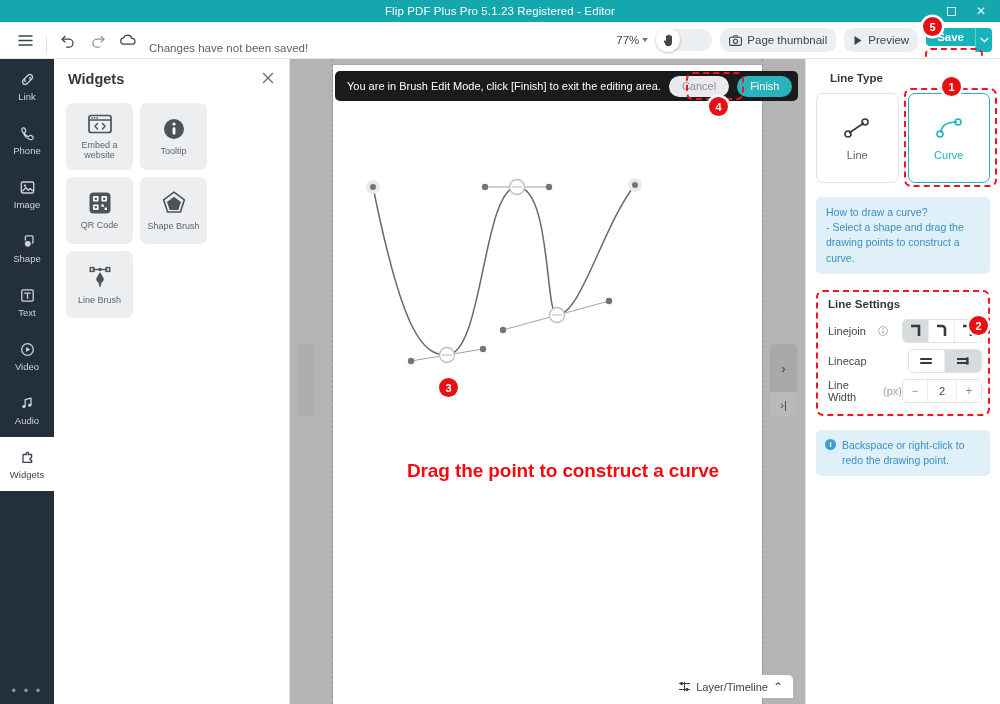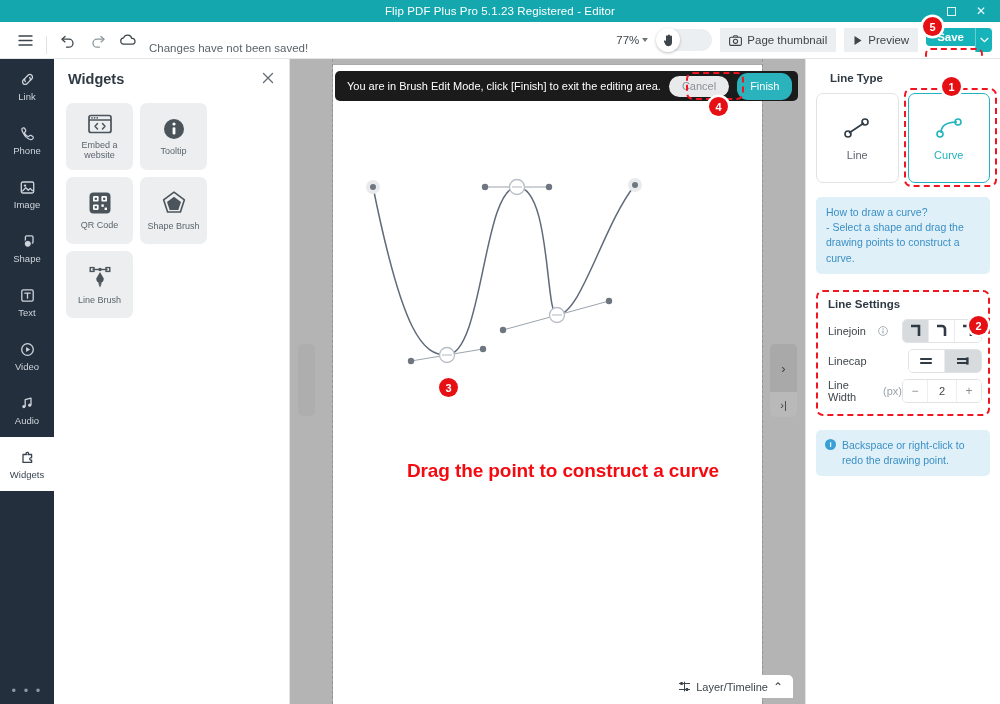--- a/index.html
+++ b/index.html
@@ -44,21 +44,21 @@
   .hand-toggle {
     width: 56px; height: 22px; border-radius: 11px; background: #eceff1; position: relative; cursor: pointer;
   }
   .hand-knob {
     position: absolute; left: 0px; top: -1px; width: 24px; height: 24px; border-radius: 50%;
     background: #ffffff; box-shadow: 0 1px 3px rgba(0,0,0,.25);
     display: flex; align-items: center; justify-content: center;
   }
 
   .pill-btn {
-    height: 24px; border-radius: 1px; background: #eceff1; color: #3d454a;
+    height: 24px; border-radius: 9px; background: #eceff1; color: #3d454a;
     display: flex; align-items: center; gap: 5px; padding: 0 9px;
     font-size: 11.5px; cursor: pointer; white-space: nowrap;
   }
 
   .save-wrap { position: relative; display: flex; }
   .save-btn {
     height: 18px; background: #17b3bb; color: #ffffff; font-size: 11.5px;
     display: flex; align-items: center; padding: 0 11px;
     border-radius: 4px 0 0 4px; cursor: pointer; font-weight: 600;
   }
@@ -130,21 +130,21 @@
     position: absolute; left: 45px; top: 12px; height: 30px;
     background: #1b1b1b; border-radius: 5px; display: flex; align-items: center;
     padding: 0 6px 0 12px; gap: 8px;
   }
   .edit-banner .msg { color: #ffffff; font-size: 11px; white-space: nowrap; }
   .btn-cancel {
     height: 21px; border-radius: 11px; background: #e8eaec; color: #8a9197;
     font-size: 11px; display: flex; align-items: center; padding: 0 13px; cursor: pointer;
   }
   .btn-finish {
-    height: 27px; border-radius: 11px; background: #2bb3bd; color: #ffffff;
+    height: 21px; border-radius: 11px; background: #2bb3bd; color: #ffffff;
     font-size: 11px; display: flex; align-items: center; padding: 0 13px; cursor: pointer;
   }
 
   .badge {
     position: absolute; width: 19px; height: 19px; border-radius: 50%;
     background: #e60f14; color: #ffffff; font-size: 11px; font-weight: 700;
     display: flex; align-items: center; justify-content: center;
     box-shadow: 0 0 0 2.5px #ffffff, 0 1px 3px rgba(0,0,0,.35); z-index: 40;
   }
 

